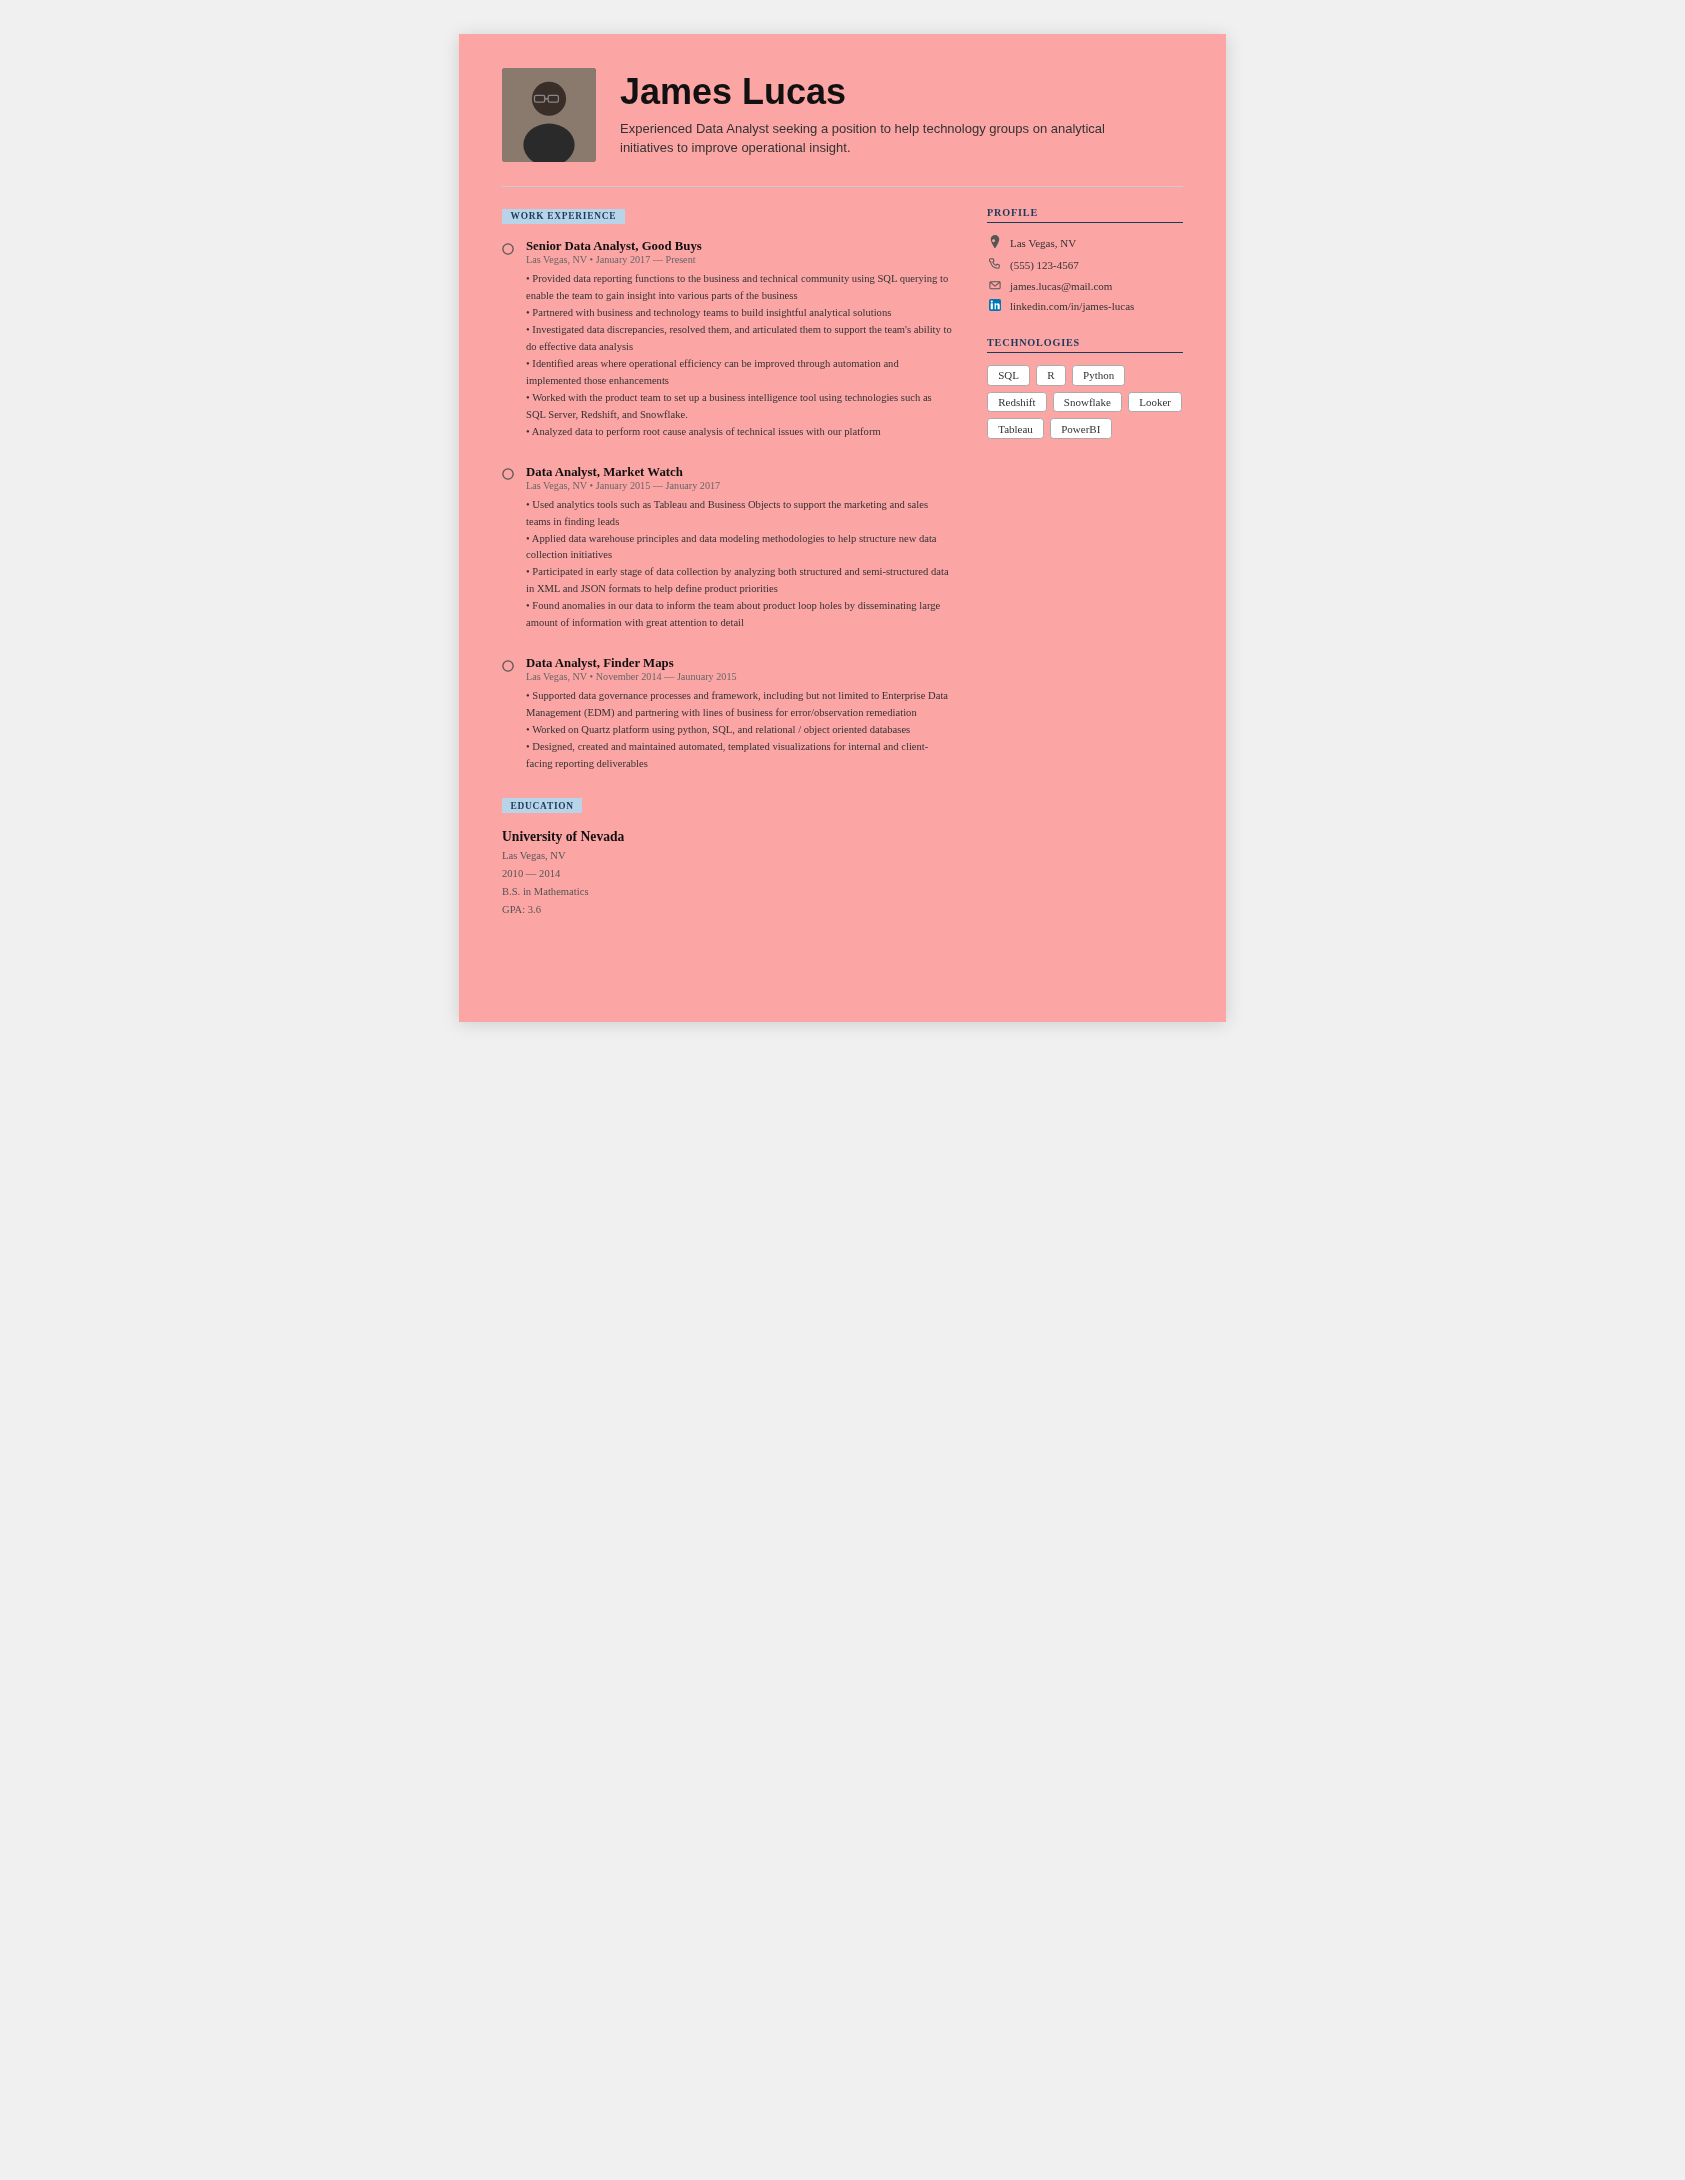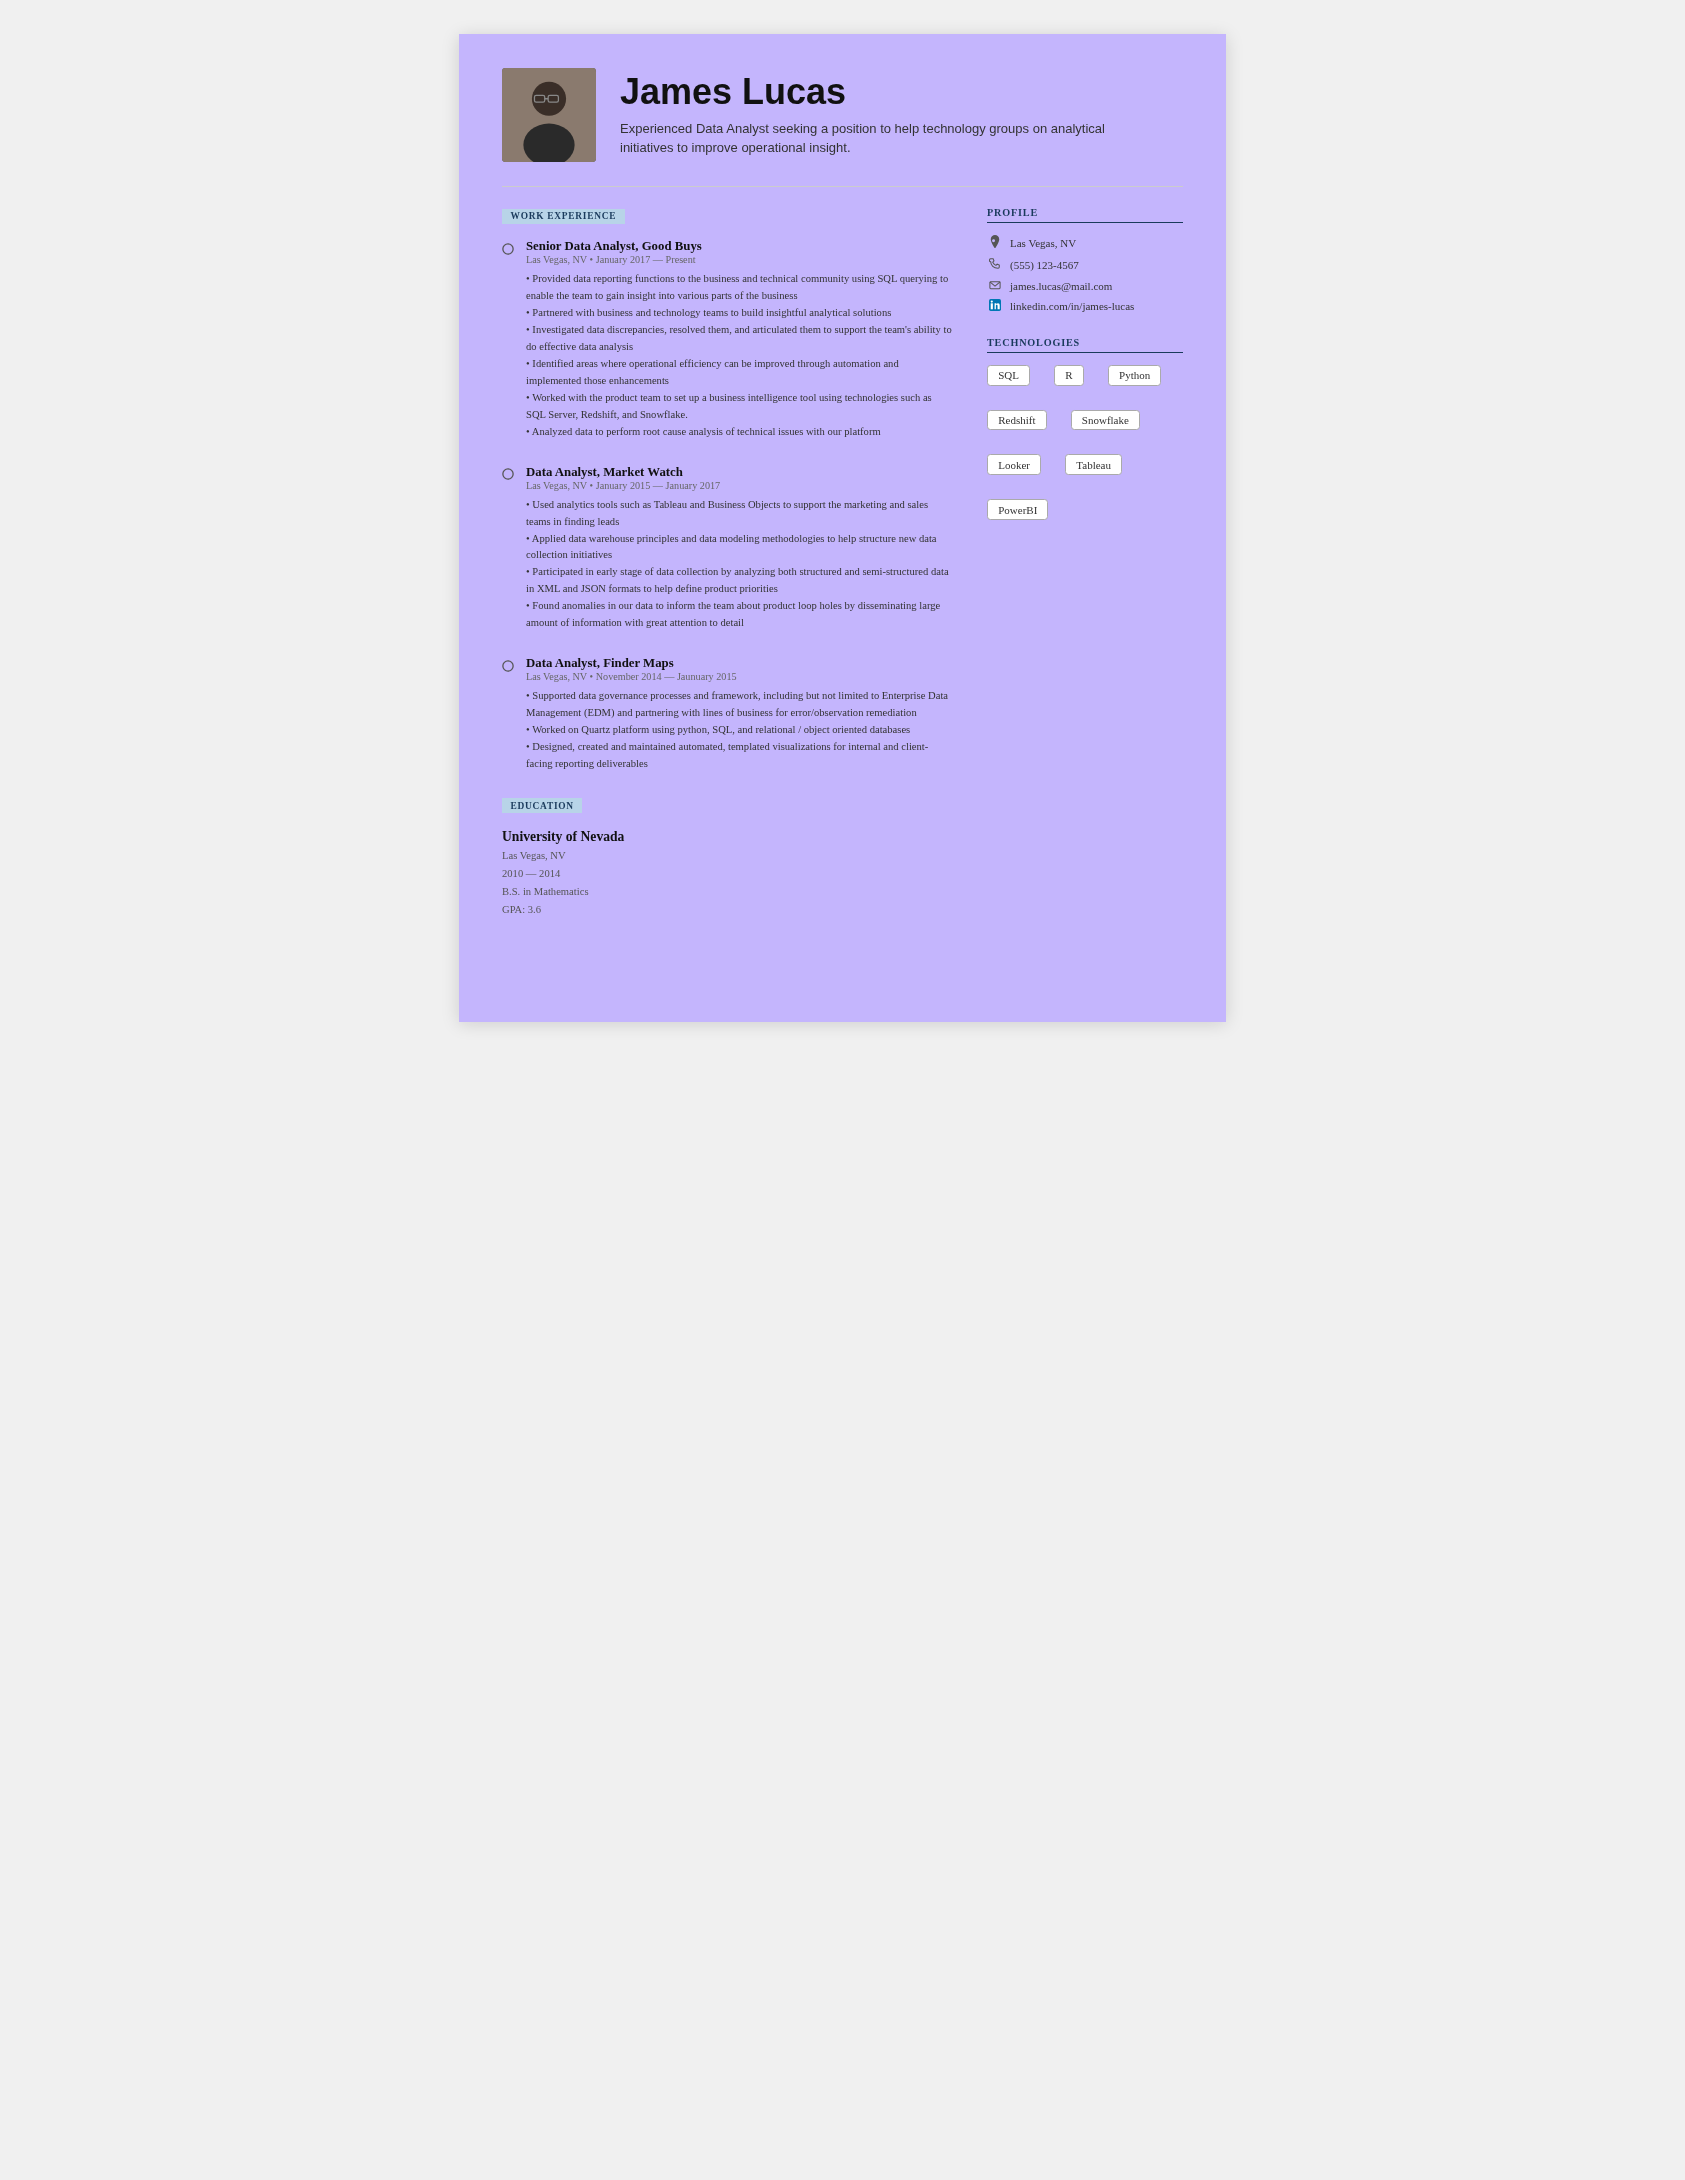--- a/index.html
+++ b/index.html
@@ -6,21 +6,21 @@
     body {
       font-family: 'Arial', sans-serif;
       background: #f0f0f0;
       display: flex;
       justify-content: center;
       align-items: flex-start;
       min-height: 100vh;
       padding: 34px 17px;
     }
     .resume {
-      background: #c4b5fd;
+      background: #fca5a5;
       width: 767px;
       min-height: 988px;
       padding: 34px 43px;
       box-shadow: 0 1.7px 17px rgba(0,0,0,0.15);
     }
     
     .header {
       display: flex;
       align-items: center;
       gap: 24px;
@@ -153,21 +153,21 @@
       width: 15.3px;
       text-align: center;
       flex-shrink: 0;
     }
     .technologies-section {
       margin-top: 24px;
     }
     .tech-grid {
       display: flex;
       flex-wrap: wrap;
-      gap: 24px;
+      gap: 6px;
     }
     .tech-tag {
       border: 1.3px solid #aaa;
       border-radius: 3.4px;
       padding: 3.4px 10.2px;
       font-size: 11px;
       color: #333;
       background: #fff;
     }
     .certifications-section {

